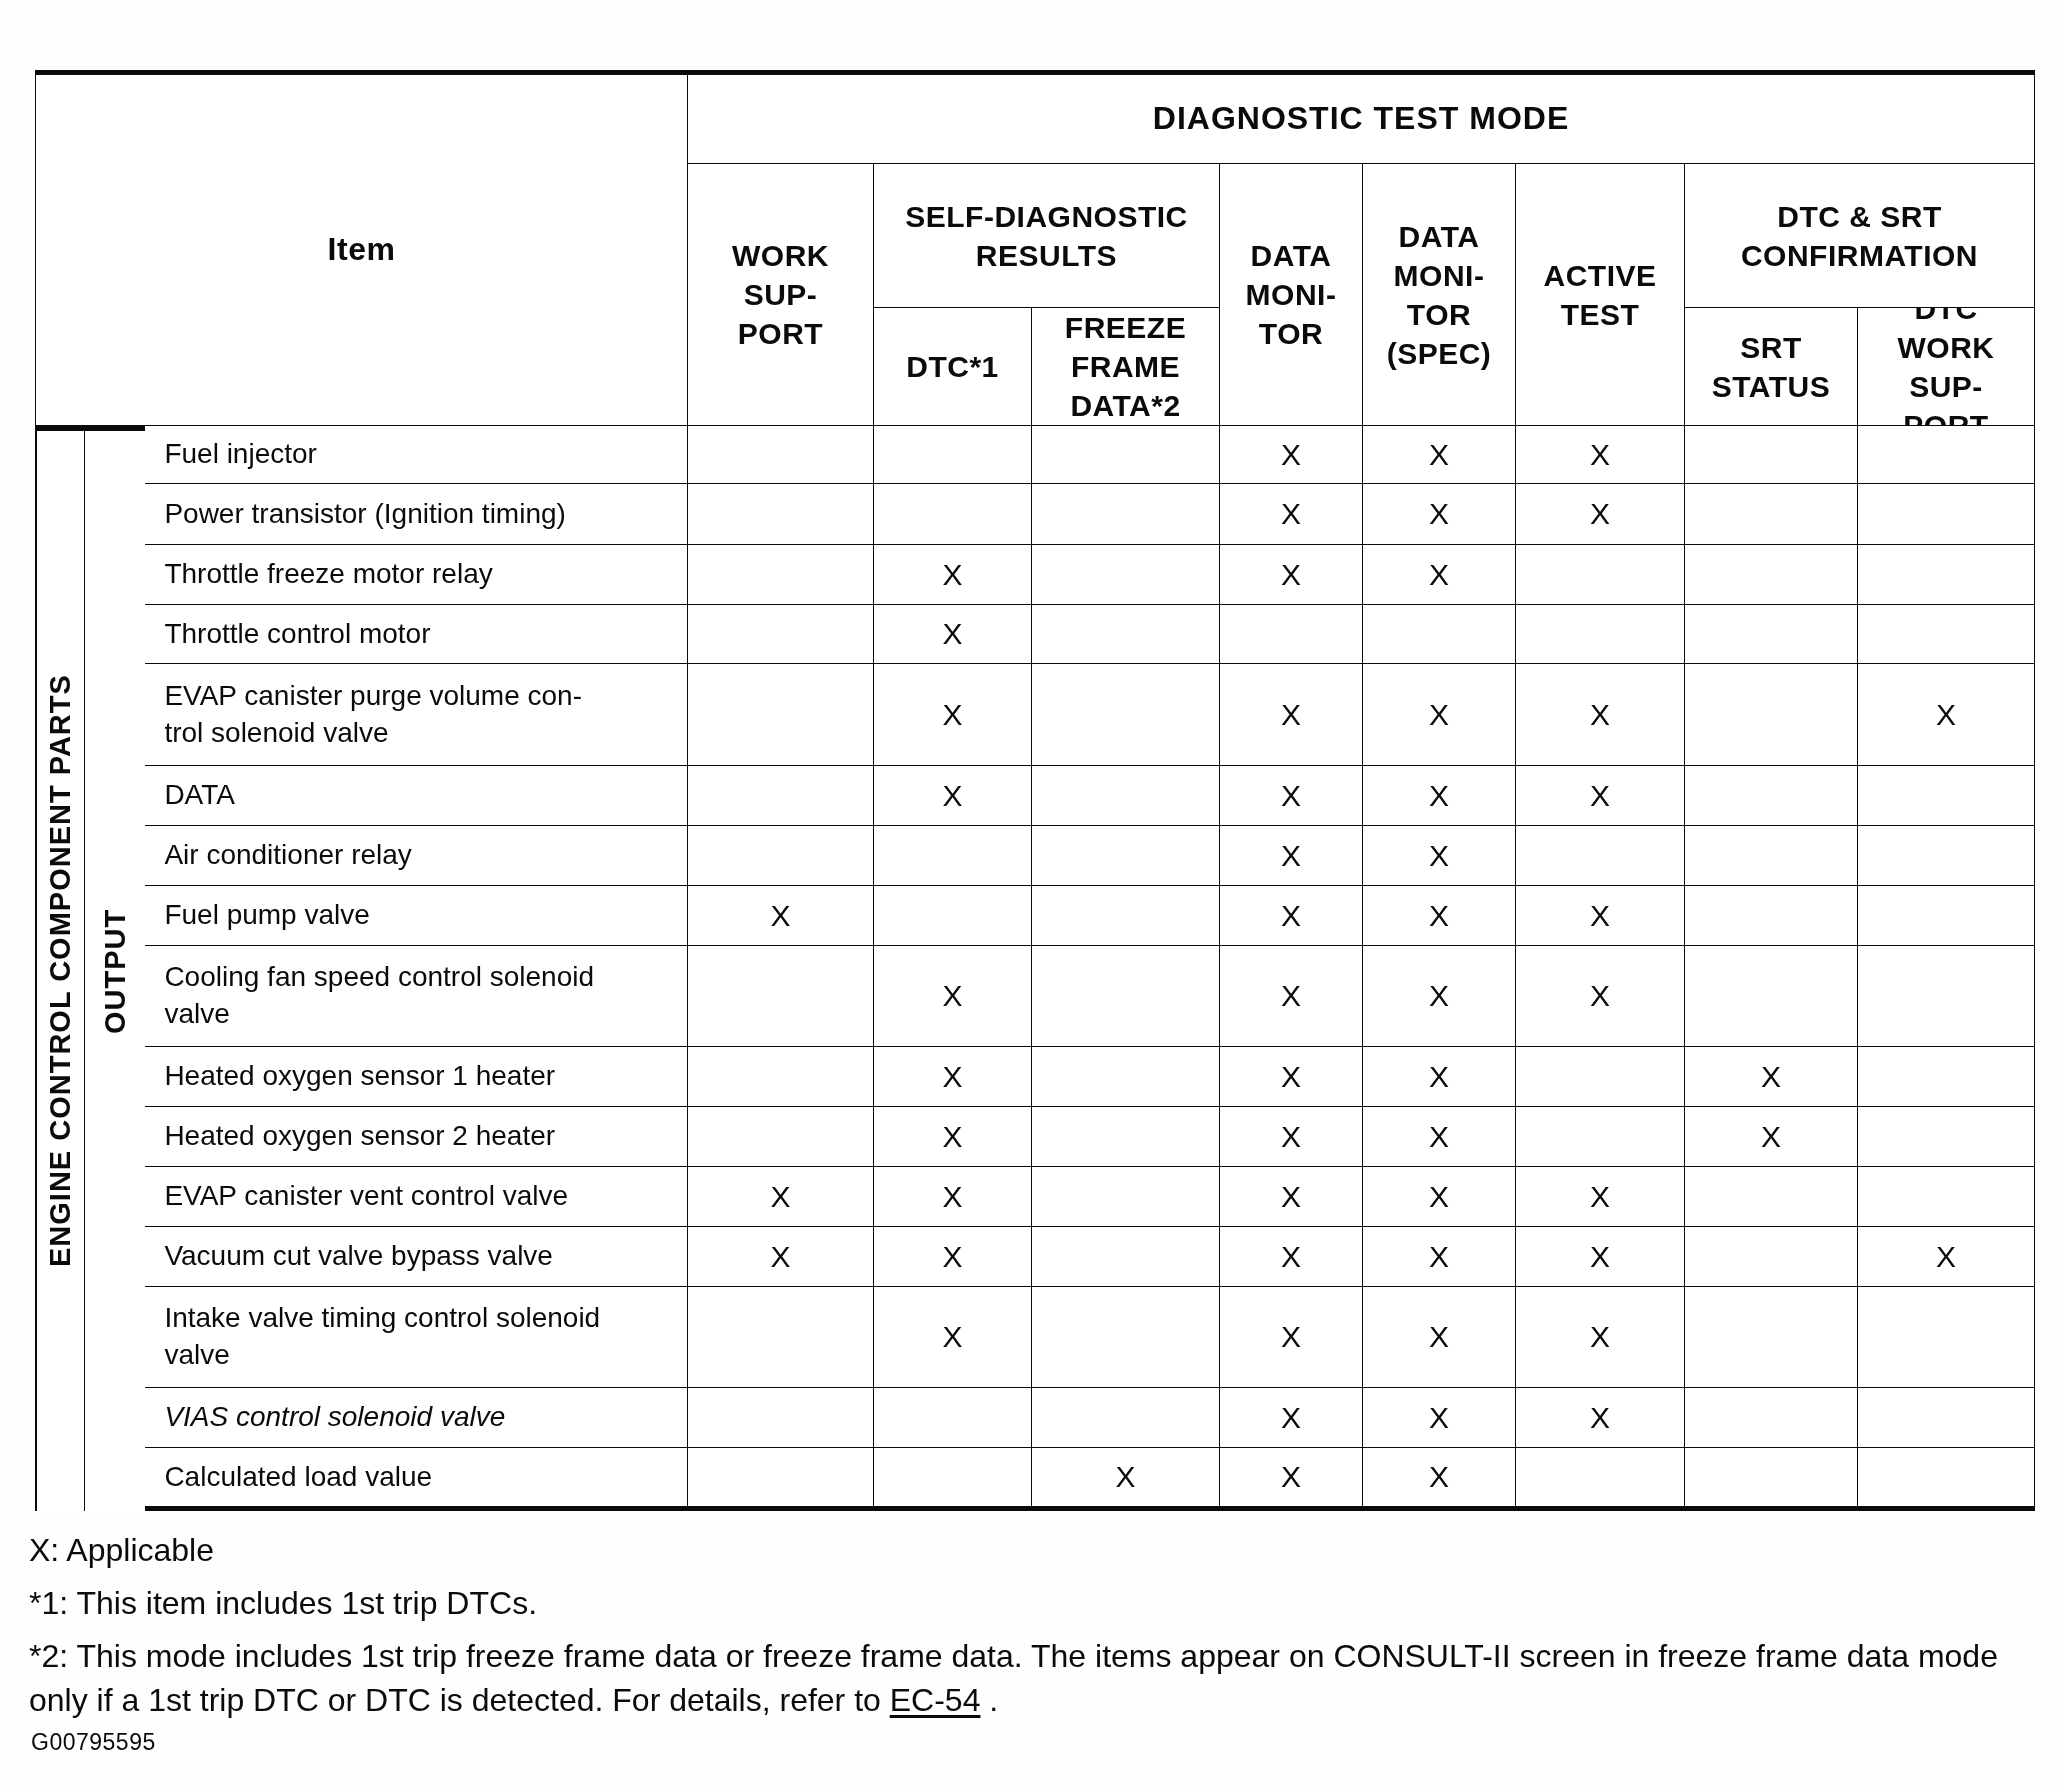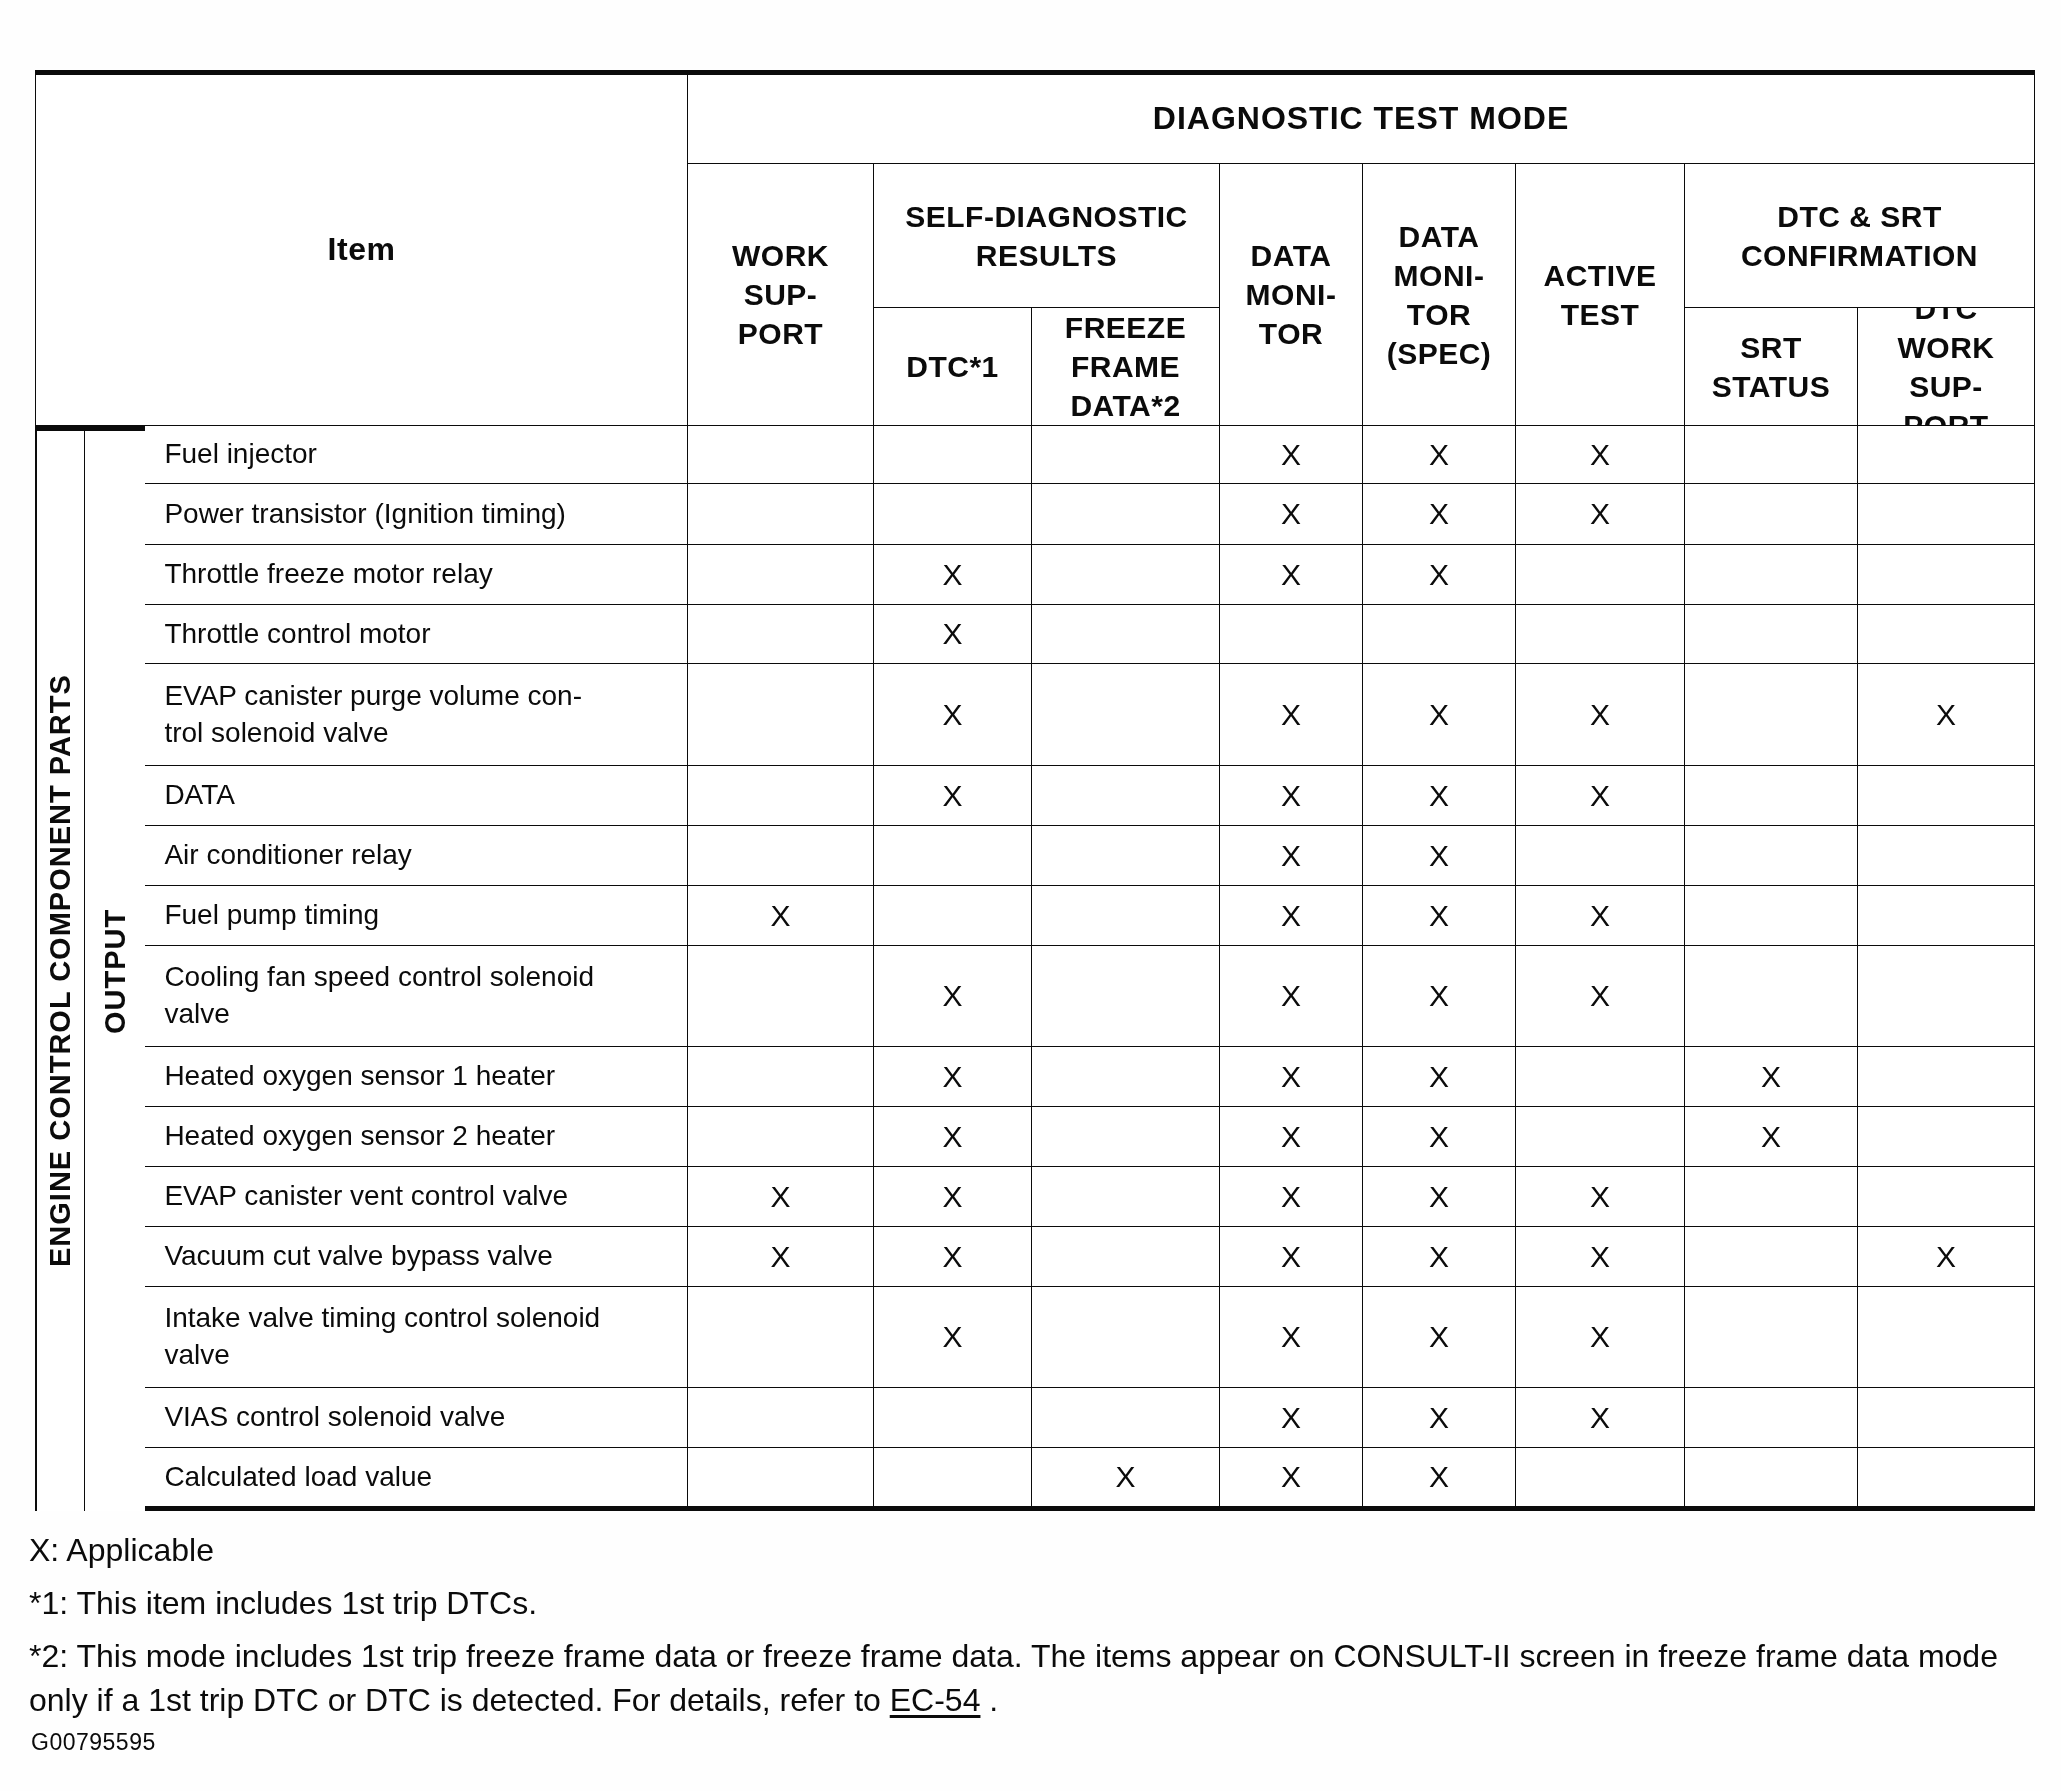--- a/index.html
+++ b/index.html
@@ -155,21 +155,21 @@
     <div class="cell mark-cell" style="grid-area: 9 / 11 / 10 / 12;"></div>
     <div class="cell item-cell" style="grid-area: 10 / 3 / 11 / 4;">Air conditioner relay</div>
     <div class="cell mark-cell" style="grid-area: 10 / 4 / 11 / 5;"></div>
     <div class="cell mark-cell" style="grid-area: 10 / 5 / 11 / 6;"></div>
     <div class="cell mark-cell" style="grid-area: 10 / 6 / 11 / 7;"></div>
     <div class="cell mark-cell" style="grid-area: 10 / 7 / 11 / 8;">X</div>
     <div class="cell mark-cell" style="grid-area: 10 / 8 / 11 / 9;">X</div>
     <div class="cell mark-cell" style="grid-area: 10 / 9 / 11 / 10;"></div>
     <div class="cell mark-cell" style="grid-area: 10 / 10 / 11 / 11;"></div>
     <div class="cell mark-cell" style="grid-area: 10 / 11 / 11 / 12;"></div>
-    <div class="cell item-cell" style="grid-area: 11 / 3 / 12 / 4;">Fuel pump timing</div>
+    <div class="cell item-cell" style="grid-area: 11 / 3 / 12 / 4;">Fuel pump valve</div>
     <div class="cell mark-cell" style="grid-area: 11 / 4 / 12 / 5;">X</div>
     <div class="cell mark-cell" style="grid-area: 11 / 5 / 12 / 6;"></div>
     <div class="cell mark-cell" style="grid-area: 11 / 6 / 12 / 7;"></div>
     <div class="cell mark-cell" style="grid-area: 11 / 7 / 12 / 8;">X</div>
     <div class="cell mark-cell" style="grid-area: 11 / 8 / 12 / 9;">X</div>
     <div class="cell mark-cell" style="grid-area: 11 / 9 / 12 / 10;">X</div>
     <div class="cell mark-cell" style="grid-area: 11 / 10 / 12 / 11;"></div>
     <div class="cell mark-cell" style="grid-area: 11 / 11 / 12 / 12;"></div>
     <div class="cell item-cell" style="grid-area: 12 / 3 / 13 / 4;">Cooling fan speed control solenoid
 valve</div>
@@ -220,21 +220,21 @@
     <div class="cell item-cell" style="grid-area: 17 / 3 / 18 / 4;">Intake valve timing control solenoid
 valve</div>
     <div class="cell mark-cell" style="grid-area: 17 / 4 / 18 / 5;"></div>
     <div class="cell mark-cell" style="grid-area: 17 / 5 / 18 / 6;">X</div>
     <div class="cell mark-cell" style="grid-area: 17 / 6 / 18 / 7;"></div>
     <div class="cell mark-cell" style="grid-area: 17 / 7 / 18 / 8;">X</div>
     <div class="cell mark-cell" style="grid-area: 17 / 8 / 18 / 9;">X</div>
     <div class="cell mark-cell" style="grid-area: 17 / 9 / 18 / 10;">X</div>
     <div class="cell mark-cell" style="grid-area: 17 / 10 / 18 / 11;"></div>
     <div class="cell mark-cell" style="grid-area: 17 / 11 / 18 / 12;"></div>
-    <div class="cell item-cell" style="grid-area: 18 / 3 / 19 / 4;">VIAS control solenoid valve</div>
+    <div class="cell item-cell" style="grid-area: 18 / 3 / 19 / 4; font-style: italic;">VIAS control solenoid valve</div>
     <div class="cell mark-cell" style="grid-area: 18 / 4 / 19 / 5;"></div>
     <div class="cell mark-cell" style="grid-area: 18 / 5 / 19 / 6;"></div>
     <div class="cell mark-cell" style="grid-area: 18 / 6 / 19 / 7;"></div>
     <div class="cell mark-cell" style="grid-area: 18 / 7 / 19 / 8;">X</div>
     <div class="cell mark-cell" style="grid-area: 18 / 8 / 19 / 9;">X</div>
     <div class="cell mark-cell" style="grid-area: 18 / 9 / 19 / 10;">X</div>
     <div class="cell mark-cell" style="grid-area: 18 / 10 / 19 / 11;"></div>
     <div class="cell mark-cell" style="grid-area: 18 / 11 / 19 / 12;"></div>
     <div class="cell item-cell bottom-thick" style="grid-area: 19 / 3 / 20 / 4;">Calculated load value</div>
     <div class="cell mark-cell bottom-thick" style="grid-area: 19 / 4 / 20 / 5;"></div>

